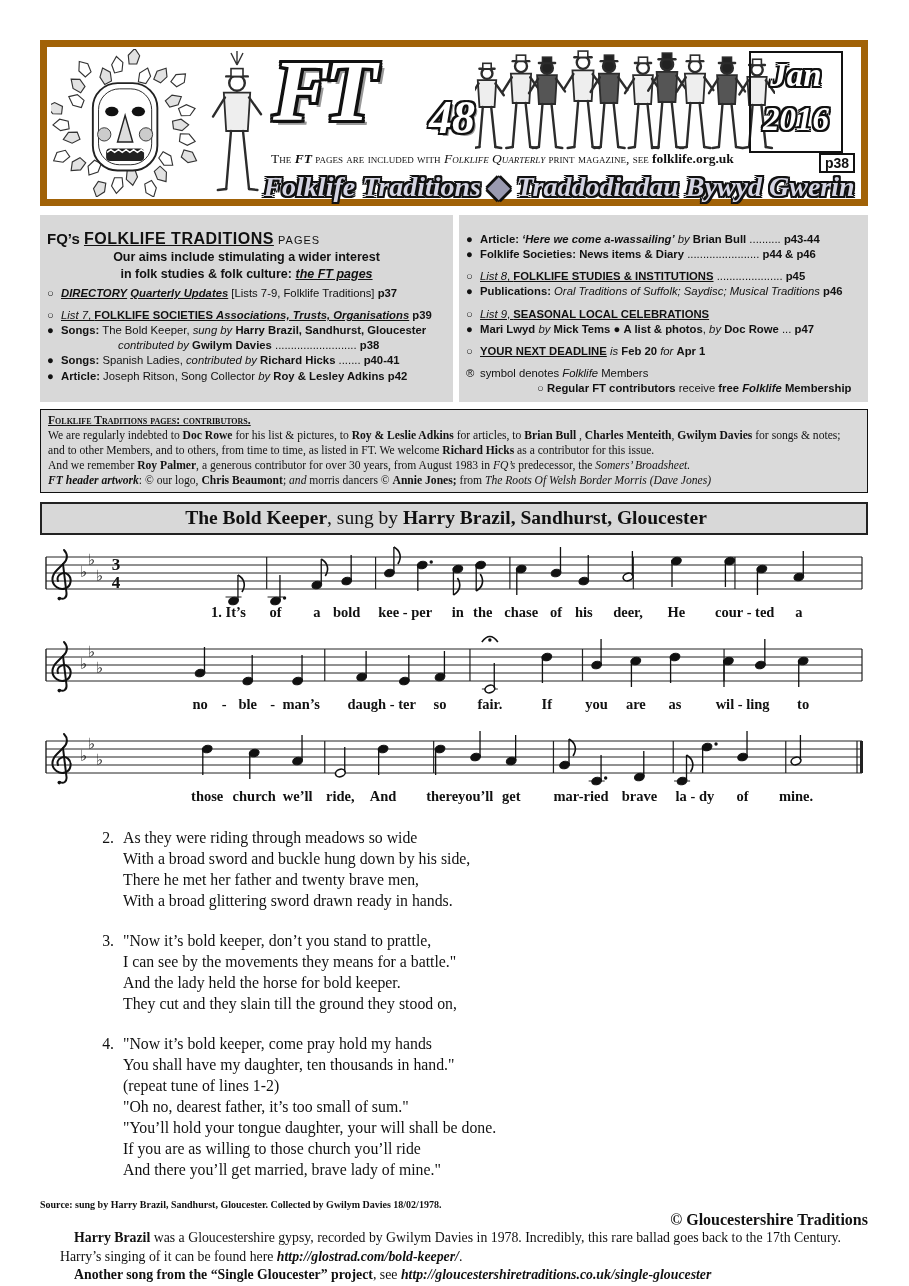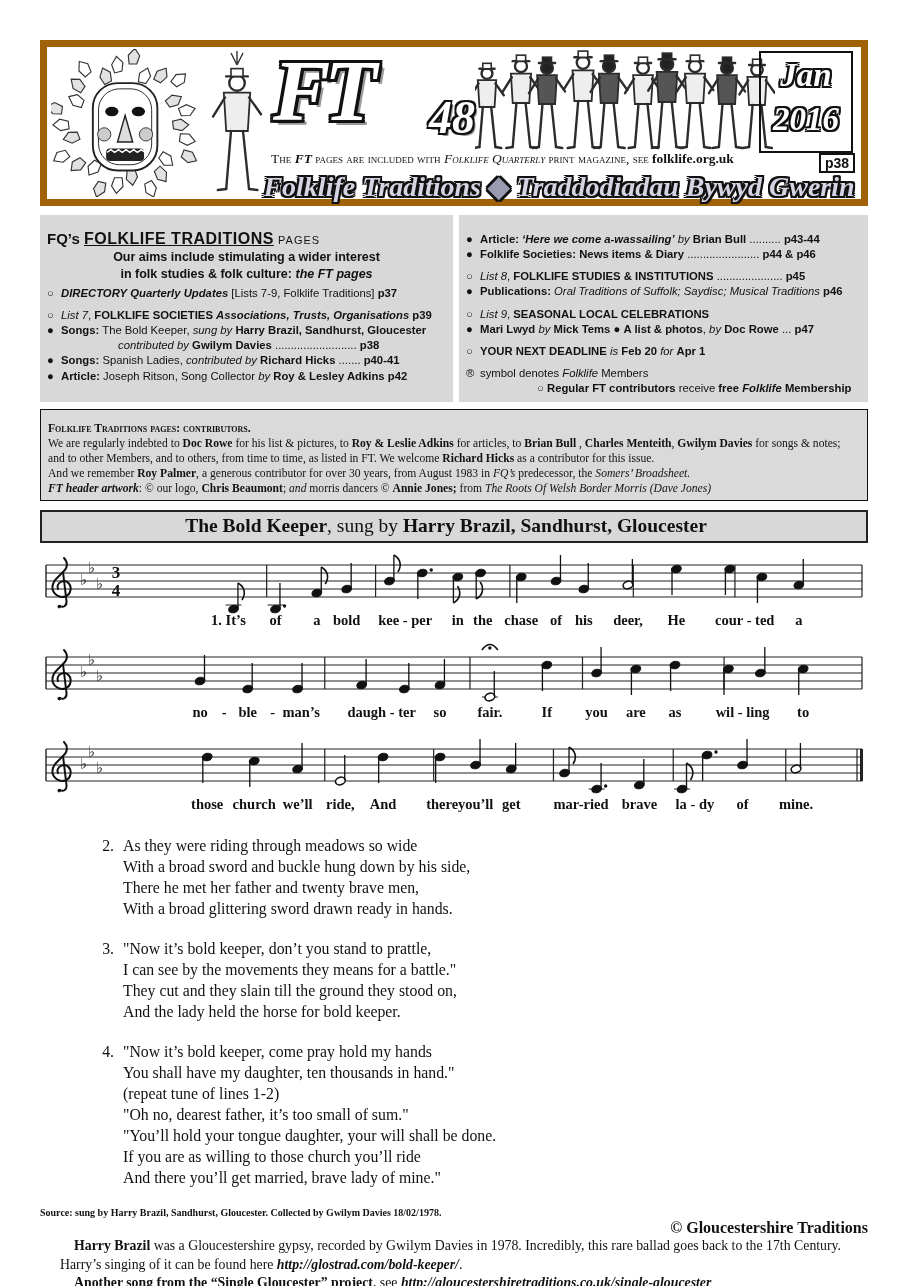--- a/index.html
+++ b/index.html
@@ -8,21 +8,21 @@
 
   
   .header-box{position:relative;height:152px;border:7px solid #a16207;background:#fff;}
   .mask-art{position:absolute;left:4px;top:2px;}
   .lone-dancer{position:absolute;left:160px;top:4px;}
   .ft-logo{position:absolute;left:226px;top:-6px;font-family:"Liberation Serif",serif;font-weight:bold;font-style:italic;font-size:86px;letter-spacing:-6px;color:#fff;
     text-shadow:-3px -3px 0 #111,3px -3px 0 #111,-3px 3px 0 #111,3px 3px 0 #111,-3px 0 0 #111,3px 0 0 #111,0 -3px 0 #111,0 3px 0 #111,5px 5px 0 #999;}
   .ft-num{position:absolute;left:382px;top:44px;font-family:"Liberation Serif",serif;font-weight:bold;font-style:italic;font-size:46px;color:#fff;
     text-shadow:-2px -2px 0 #111,2px -2px 0 #111,-2px 2px 0 #111,2px 2px 0 #111,3px 3px 0 #999;}
   .dancers-strip{position:absolute;left:428px;top:2px;}
-  .date-box{position:absolute;right:8px;top:4px;width:90px;height:98px;border:2px solid #111;text-align:center;font-style:italic;font-weight:bold;font-family:"Liberation Serif",serif;}
+  .date-box{position:absolute;right:18px;top:4px;width:90px;height:98px;border:2px solid #111;text-align:center;font-style:italic;font-weight:bold;font-family:"Liberation Serif",serif;}
   .date-box .dl{font-size:33px;line-height:44px;color:#fff;
     text-shadow:-2px -2px 0 #111,2px -2px 0 #111,-2px 2px 0 #111,2px 2px 0 #111,2px 0 0 #111,-2px 0 0 #111,0 2px 0 #111,0 -2px 0 #111;}
   .page-badge{position:absolute;right:6px;top:106px;border:2px solid #111;background:#fff;padding:0 4px;font-family:"Liberation Sans",sans-serif;font-weight:bold;font-size:14px;}
   .tagline{position:absolute;left:224px;top:104px;width:560px;font-variant:small-caps;font-size:13.5px;white-space:nowrap;}
   .tagline .fi{font-style:italic;}
   .tagline .fb{font-weight:bold;font-variant:normal;}
   .banner{position:absolute;left:186px;bottom:-4px;width:652px;text-align:center;font-weight:bold;font-style:italic;font-size:28px;letter-spacing:0px;color:#d4d4e2;white-space:nowrap;
     text-shadow:-2px -2px 0 #111,2px -2px 0 #111,-2px 2px 0 #111,2px 2px 0 #111,-2px 0 0 #111,2px 0 0 #111,0 -2px 0 #111,0 2px 0 #111;}
   .banner .diamond{color:#9a9ab0;font-style:normal;}
 
@@ -36,25 +36,25 @@
   .h-main{font-weight:bold;font-size:16px;text-decoration:underline;letter-spacing:0.5px;}
   .h-suffix{font-size:11px;letter-spacing:1px;}
   .aims{text-align:center;font-weight:bold;font-size:12.5px;line-height:1.3;}
   .toc-items{margin-top:4px;}
   .toc-item{display:flex;}
   .toc-item .bullet{flex:0 0 14px;}
   .toc-item .toc-text{flex:1;}
   .toc-item.indent .toc-text{padding-left:57px;}
   .fb{font-weight:bold;}
   .fi{font-style:italic;}
-  .fu{}
+  .fu{text-decoration:underline;}
   .fc{font-variant:small-caps;}
 
   
-  .contrib-box{margin-top:7px;border:1px solid #111;background:#dadada;padding:11px 7px 4px 7px;font-size:11.6px;line-height:1.3;}
+  .contrib-box{margin-top:7px;border:1px solid #111;background:#dadada;padding:3px 7px 4px 7px;font-size:11.6px;line-height:1.3;}
   .contrib-box .line{text-indent:0;}
 
   
   .title-bar{margin-top:9px;border:2px solid #222;background:#d8d8d8;text-align:center;font-size:19.5px;padding:3px 16px 4px 0;}
   .stave-wrap{margin-top:2px;}
   .stave-wrap svg{display:block;}
 
   
   .verses{margin:14px 0 0 48px;font-size:15.8px;line-height:1.33;}
   .verse{display:flex;margin-bottom:19px;}
@@ -637,22 +637,22 @@
           <div>With a broad sword and buckle hung down by his side,</div>
           <div>There he met her father and twenty brave men,</div>
           <div>With a broad glittering sword drawn ready in hands.</div>
         </div>
       </div>
       <div class="verse">
         <div class="vnum">3.</div>
         <div class="vlines">
           <div>"Now it’s bold keeper, don’t you stand to prattle,</div>
           <div>I can see by the movements they means for a battle."</div>
+          <div>And the lady held the horse for bold keeper.</div>
           <div>They cut and they slain till the ground they stood on,</div>
-          <div>And the lady held the horse for bold keeper.</div>
         </div>
       </div>
       <div class="verse">
         <div class="vnum">4.</div>
         <div class="vlines">
           <div>"Now it’s bold keeper, come  pray hold my hands</div>
           <div>You shall have my daughter, ten thousands in hand."</div>
           <div>(repeat tune of lines 1-2)</div>
           <div>"Oh no, dearest father, it’s too small of sum."</div>
           <div>"You’ll hold your tongue daughter, your will shall be done.</div>

